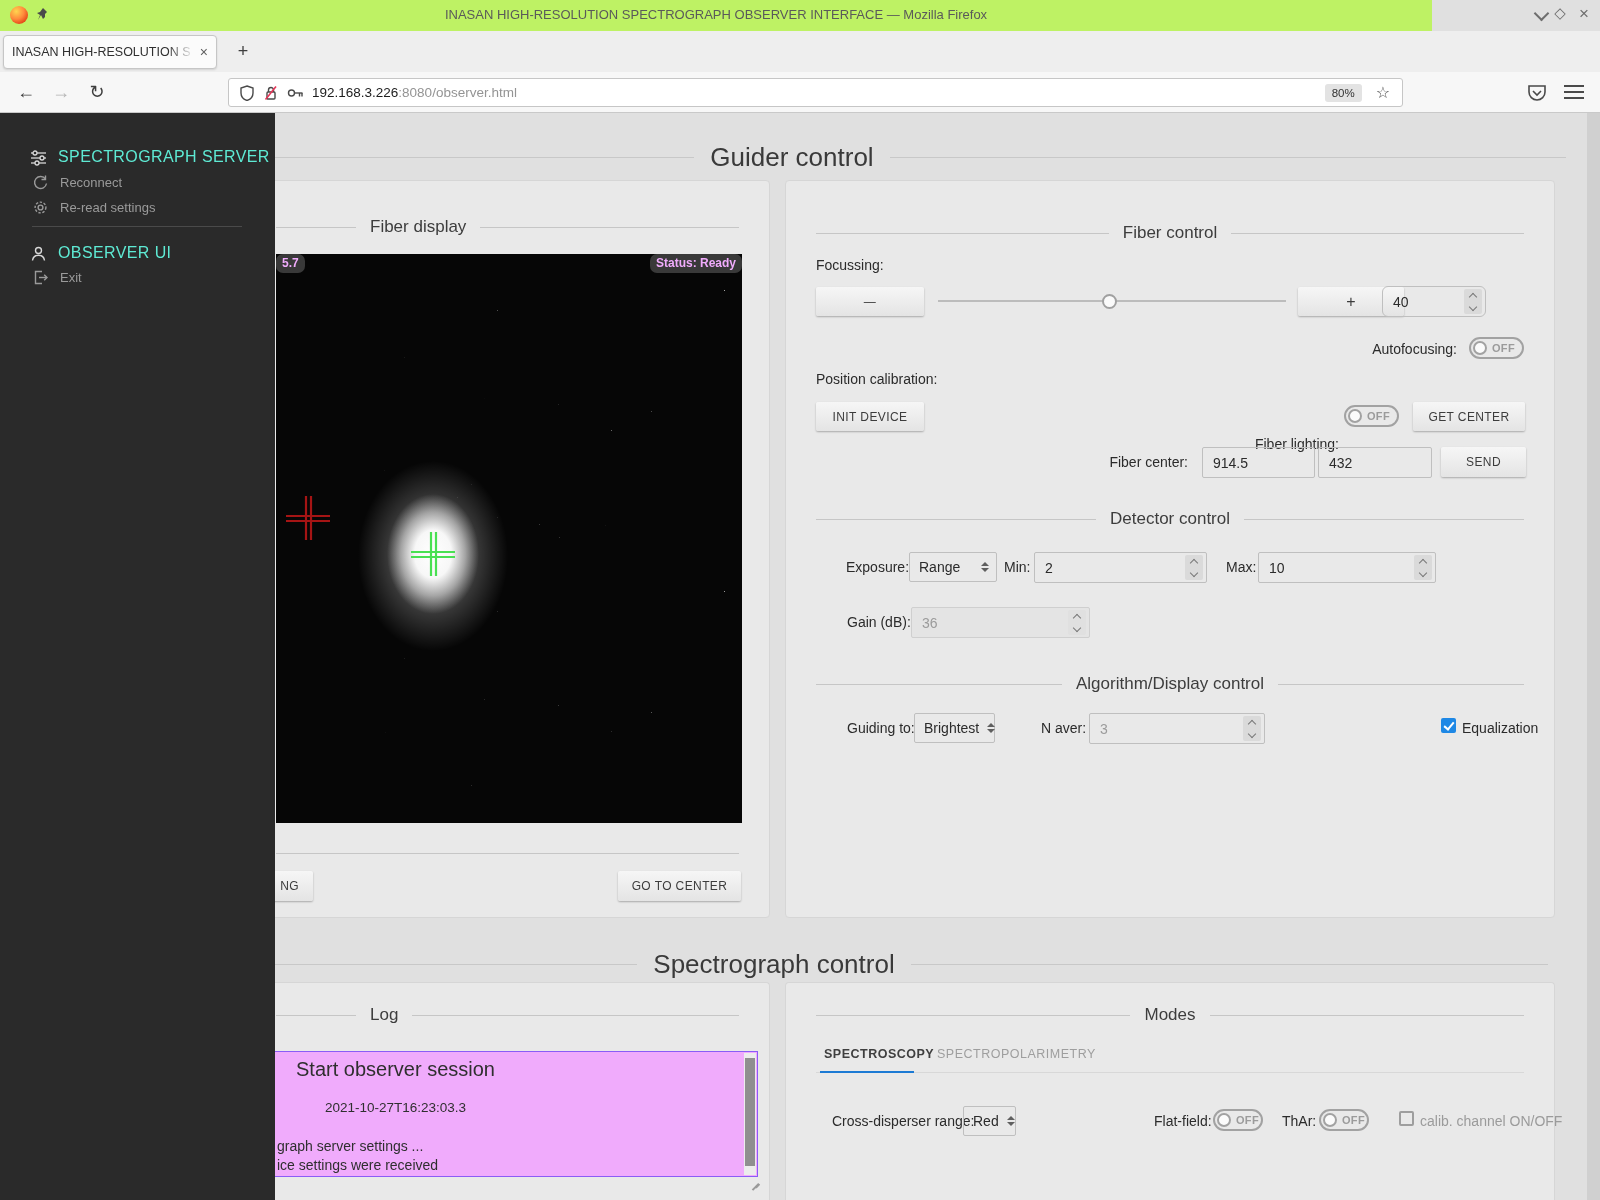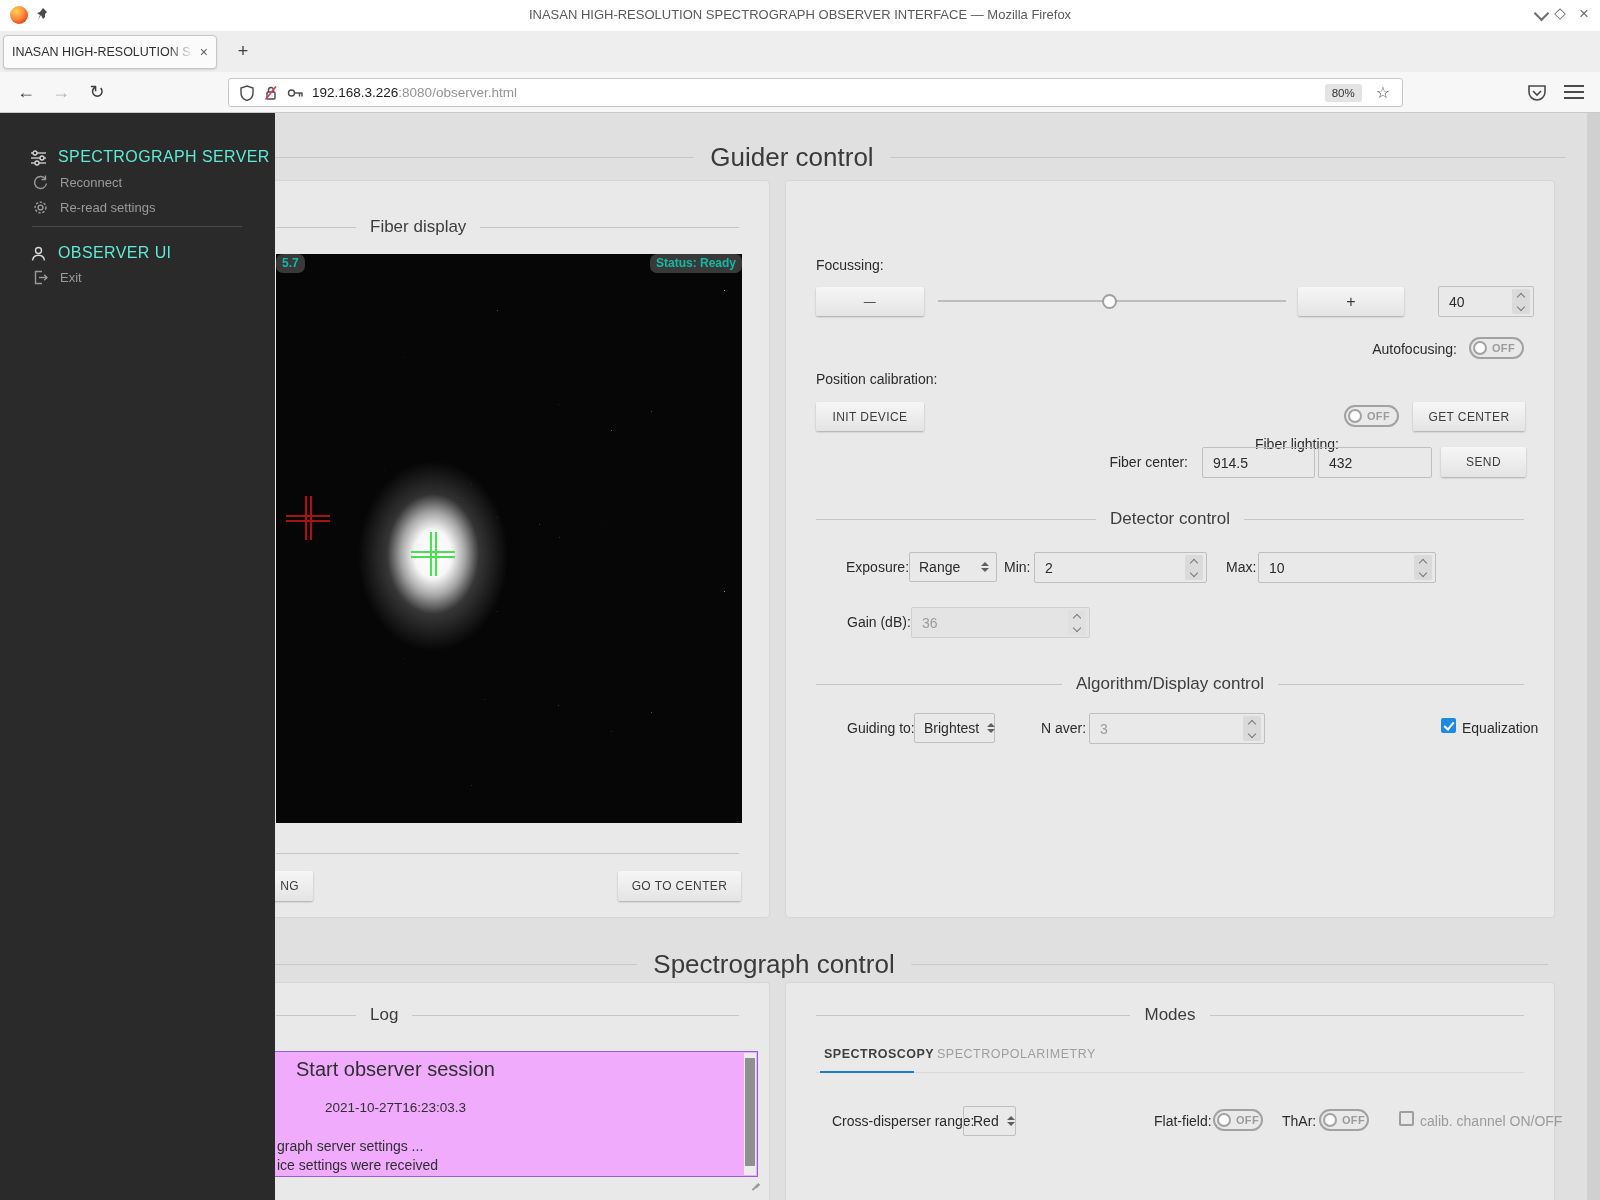--- a/index.html
+++ b/index.html
@@ -1,18 +1,18 @@
 <!DOCTYPE html>
 <html><head>
 <meta charset="utf-8">
 <style>
   html,body{margin:0;padding:0;background:#cfcfcf;font-family:"Liberation Sans",sans-serif;}
   #window{position:relative;width:1600px;height:1200px;background:#e0e0e0;overflow:hidden;}
   
-  .titlebar{position:absolute;left:0;top:0;width:1600px;height:31px;background:#ffffff;}
+  .titlebar{position:absolute;left:0;top:0;width:1432px;height:31px;background:#bef264;}
   .titlebar .wtitle{position:absolute;left:0;right:0;top:7px;text-align:center;font-size:13px;color:#5a5a5a;}
   .ffball{position:absolute;left:10px;top:6px;width:18px;height:18px;border-radius:50%;
      background:radial-gradient(circle at 35% 30%,#ffd54f 0%,#ff8a3c 45%,#e64a19 75%,#b71c1c 100%);}
   .pinicon{position:absolute;left:36px;top:7px;width:14px;height:16px;}
   .winctl{position:absolute;top:4px;font-size:15px;color:#6e6e6e;width:24px;text-align:center;cursor:default;}
   .chev{position:absolute;width:9px;height:9px;border-left:2px solid #6e6e6e;border-bottom:2px solid #6e6e6e;transform:rotate(-45deg);top:8px;}
   .tabbar{position:absolute;left:0;top:31px;width:1600px;height:41px;background:#eeeeee;border-bottom:1px solid #cfcfcf;}
   .tab{position:absolute;left:3px;top:4px;width:214px;height:34px;background:#fbfbfb;border:1px solid #c6c6c6;
      border-radius:4px;box-shadow:0 1px 2px rgba(0,0,0,.12);display:flex;align-items:center;padding:0 8px;box-sizing:border-box;}
   .tab-title{flex:1;font-size:12.5px;color:#2f2f2f;white-space:nowrap;overflow:hidden;position:relative;}
@@ -65,21 +65,21 @@
   .spin .cu{transform:rotate(45deg);margin-top:2px;}
   .spin .cd{transform:rotate(225deg);margin-bottom:2px;}
   .sldtrack{position:absolute;height:2px;background:#bcbcbc;}
   .sldknob{position:absolute;width:15px;height:15px;border-radius:50%;background:#fafafa;border:2px solid #a0a0a0;box-sizing:border-box;}
   .cbx{position:absolute;width:15px;height:15px;border-radius:2px;box-sizing:border-box;}
   .cbx.checked{background:#1e88e5;}
   .cbx.checked:after{content:"";position:absolute;left:4.5px;top:1.5px;width:4px;height:8px;border-right:2px solid #fff;border-bottom:2px solid #fff;transform:rotate(40deg);}
   .cbx.un{border:2px solid #9e9e9e;background:transparent;}
   
   .fiberimg{position:absolute;background:#060606;overflow:hidden;}
-  .imgchip{position:absolute;top:0;background:rgba(62,62,62,.92);color:#14b8a6;font-size:12px;font-weight:bold;padding:2px 6px 3px 6px;white-space:nowrap;border-radius:7px;}
+  .imgchip{position:absolute;top:0;background:rgba(62,62,62,.92);color:#f0abfc;font-size:12px;font-weight:bold;padding:2px 6px 3px 6px;white-space:nowrap;border-radius:7px;}
   
   .logbox{position:absolute;background:#f0abfc;border:1px solid #8b5cf6;box-sizing:border-box;overflow:hidden;}
   .logtitle{position:absolute;font-size:20px;color:#2f2f2f;white-space:nowrap;}
   .logline{position:absolute;font-size:14px;color:#2f2f2f;white-space:nowrap;}
   .logsb{position:absolute;right:1px;top:1px;bottom:1px;width:12px;background:#ececec;}
   .logsb .thumb{position:absolute;left:1px;width:10px;background:#8f8f8f;}
   .resizegrip{position:absolute;width:10px;height:10px;}
   .resizegrip i{position:absolute;background:#9a9a9a;height:1.5px;transform:rotate(-45deg);}
   
   .mtab{position:absolute;font-size:12.5px;letter-spacing:.5px;white-space:nowrap;}
@@ -210,27 +210,32 @@
         <span class="imgchip" style="left:0px;">5.7</span>
         <span class="imgchip" style="right:0px;">Status: Ready</span>
       </div>
 
       <div style="position:absolute;left:30px;right:30px;top:672px;height:1px;background:#c6c6c6;"></div>
       <button class="btn" style="left:0px;top:690px;width:67px;height:30px;justify-content:flex-end;padding-right:14px;">NG</button>
       <button class="btn" style="left:372px;top:690px;width:123px;height:30px;">GO TO CENTER</button>
     </div>
 
     <div class="card" style="left:785px;top:67px;width:770px;height:738px;">
+      <div class="h2row" style="top:40px;">
+        <span class="line"></span>
+        <span class="txt">Fiber control</span>
+        <span class="line"></span>
+      </div>
 
       <span class="lbl" style="left:30px;top:76px;">Focussing:</span>
       <button class="btn" style="left:30px;top:106px;width:108px;height:29px;">—</button>
       <span class="sldtrack" style="left:152px;top:119px;width:348px;"></span>
       <span class="sldknob" style="left:316px;top:113px;"></span>
       <button class="btn" style="left:512px;top:106px;width:106px;height:29px;font-size:16px;">+</button>
-      <span class="numfield" style="left:652px;top:105px;width:96px;">
+      <span class="numfield" style="left:596px;top:105px;width:104px;border-radius:6px;">
         <span>40</span>
         <span class="spin">
             <i class="cu"></i>
             <i class="cd"></i>
           </span>
       </span>
       <span class="lbl" style="right:97px;top:160px;">Autofocusing:</span>
       <span class="toggle" style="right:30px;top:156px;">
         <span class="knob"></span>
         <span class="tlabel">OFF</span>

